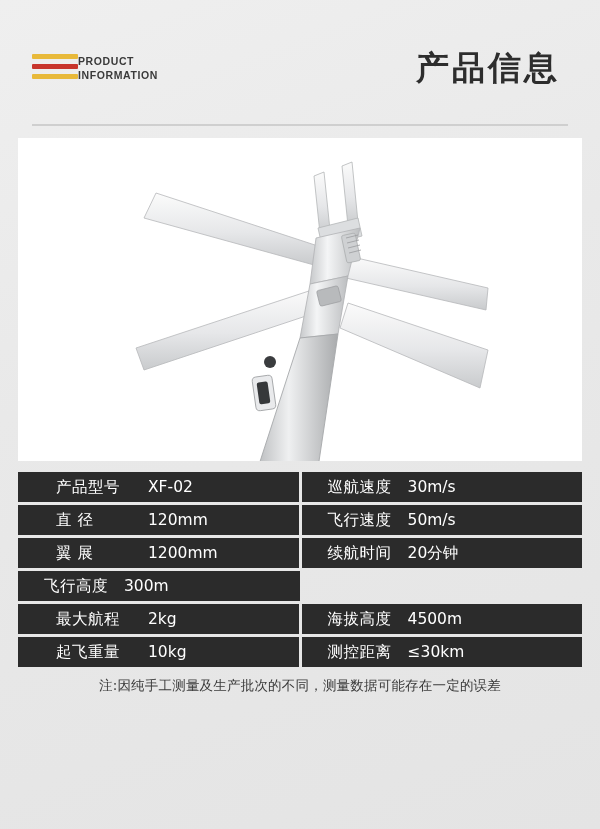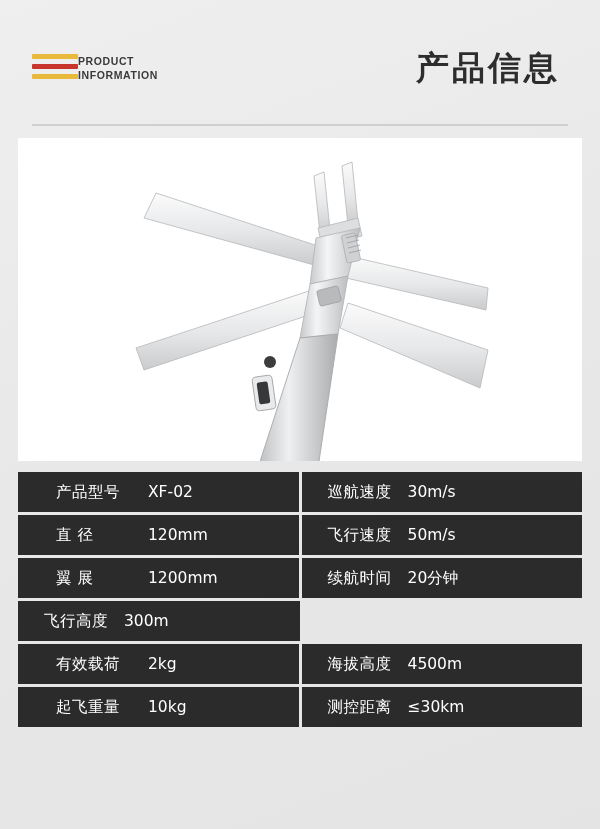--- a/index.html
+++ b/index.html
@@ -93,21 +93,21 @@
   
   .spec-table {
     margin-top: 11px;
     display: flex;
     flex-direction: column;
     gap: 3px;
   }
   .spec-row {
     display: flex;
     gap: 3px;
-    height: 40px;
+    height: 30px;
     border-radius: 20px;
   }
   .cell {
     background: #2b2b2b;
     color: #ffffff;
     display: flex;
     align-items: center;
     font-size: 15.5px;
     font-family: "DejaVu Sans", sans-serif;
   }
@@ -269,21 +269,21 @@
 
     <div class="spec-row">
       <div class="cell cell-right">
         <span class="lbl">飞行高度</span>
         <span class="val">300m</span>
       </div>
     </div>
 
     <div class="spec-row">
       <div class="cell cell-left">
-        <span class="lbl">有效载荷</span>
+        <span class="lbl">最大航程</span>
         <span class="val">2kg</span>
       </div>
       <div class="cell cell-right">
         <span class="lbl">海拔高度</span>
         <span class="val">4500m</span>
       </div>
     </div>
 
     <div class="spec-row">
       <div class="cell cell-left">
@@ -291,14 +291,15 @@
         <span class="val">10kg</span>
       </div>
       <div class="cell cell-right">
         <span class="lbl">测控距离</span>
         <span class="val">≤30km</span>
       </div>
     </div>
 
   </div>
 
+  <div class="footnote">注:因纯手工测量及生产批次的不同，测量数据可能存在一定的误差</div>
 
 </div>
 
 </body></html>

